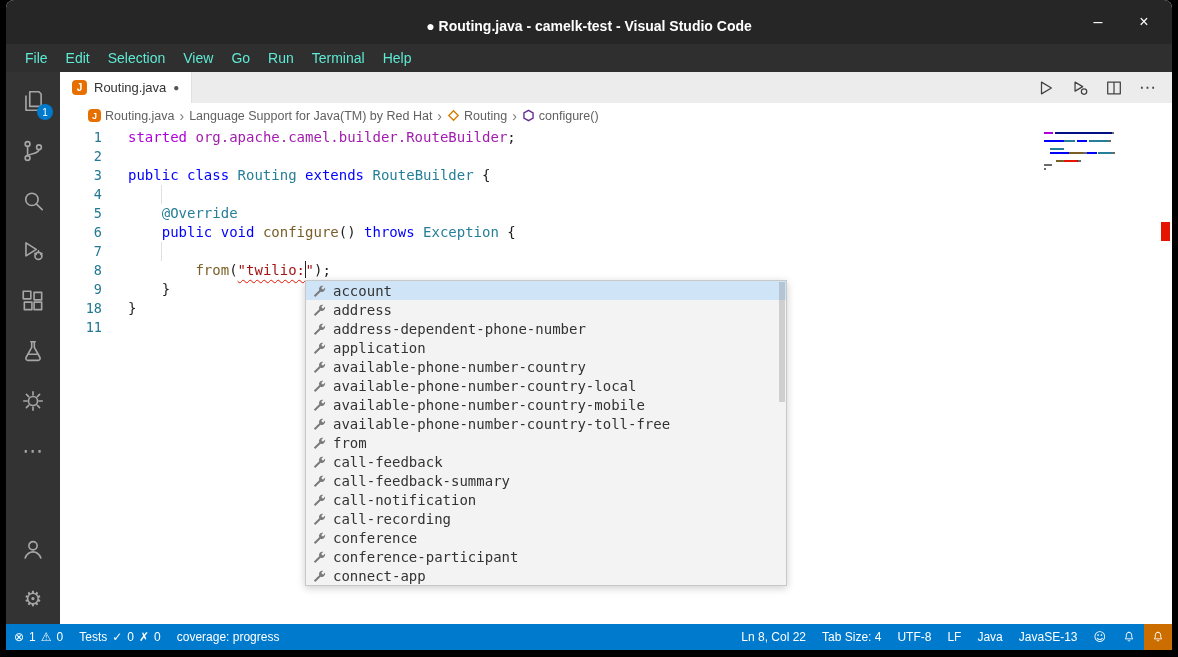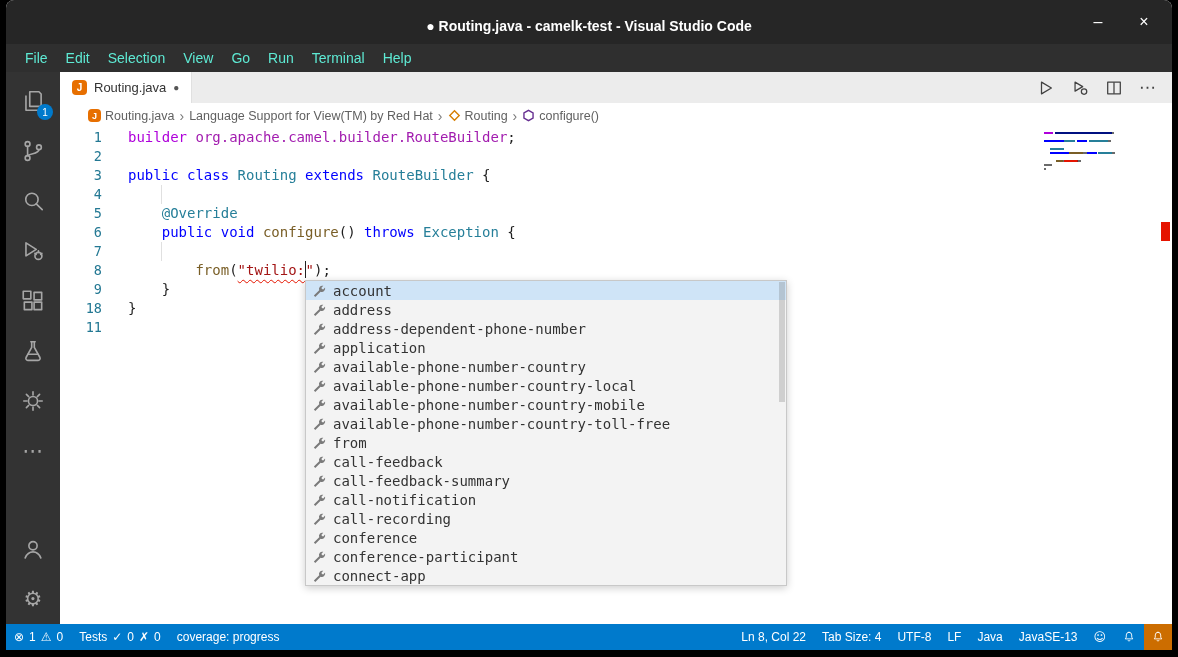--- a/index.html
+++ b/index.html
@@ -204,21 +204,21 @@
 
       <div class="breadcrumb">
           <span class="bc-item">
             <span class="bc-ic">
               <span class="java-badge sm">J</span>
             </span>
             <span class="bc-label">Routing.java</span>
           </span>
           <span class="bc-sep">›</span>
           <span class="bc-item">
-            <span class="bc-label">Language Support for View(TM) by Red Hat</span>
+            <span class="bc-label">Language Support for Java(TM) by Red Hat</span>
           </span>
           <span class="bc-sep">›</span>
           <span class="bc-item">
             <span class="bc-ic">
               <svg width="13" height="13" viewBox="0 0 16 16">
                 <path fill="none" stroke="#d67e00" stroke-width="1.7" d="M8 2.2 13.8 8 8 13.8 2.2 8Z"></path>
               </svg>
             </span>
             <span class="bc-label">Routing</span>
           </span>
@@ -241,21 +241,21 @@
             <div class="line-number">4</div>
             <div class="line-number">5</div>
             <div class="line-number">6</div>
             <div class="line-number">7</div>
             <div class="line-number active">8</div>
             <div class="line-number">9</div>
             <div class="line-number">18</div>
             <div class="line-number">11</div>
           </div>
         <div class="code">
-            <div class="code-line"><span class="tok-ctrl">builder</span><span class="tok-plain"> </span><span class="tok-pkg">org.apache.camel.builder.RouteBuilder</span><span class="tok-plain">;</span></div>
+            <div class="code-line"><span class="tok-ctrl">started</span><span class="tok-plain"> </span><span class="tok-pkg">org.apache.camel.builder.RouteBuilder</span><span class="tok-plain">;</span></div>
             <div class="code-line"></div>
             <div class="code-line"><span class="tok-kw">public class </span><span class="tok-type">Routing</span><span class="tok-plain"> </span><span class="tok-kw">extends</span><span class="tok-plain"> </span><span class="tok-type">RouteBuilder</span><span class="tok-plain"> {</span></div>
             <div class="code-line"></div>
             <div class="code-line"><span class="tok-plain">    </span><span class="tok-ann">@Override</span></div>
             <div class="code-line"><span class="tok-plain">    </span><span class="tok-kw">public void </span><span class="tok-fn">configure</span><span class="tok-plain">() </span><span class="tok-kw">throws</span><span class="tok-plain"> </span><span class="tok-type">Exception</span><span class="tok-plain"> {</span></div>
             <div class="code-line"></div>
             <div class="code-line"><span class="tok-plain">        </span><span class="tok-fn">from</span><span class="tok-plain">(</span><span class="tok-str squiggle">"twilio:</span><span class="cursor"></span><span class="tok-str">"</span><span class="tok-plain">);</span></div>
             <div class="code-line"><span class="tok-plain">    }</span></div>
             <div class="code-line"><span class="tok-plain">}</span></div>
             <div class="code-line"></div>

